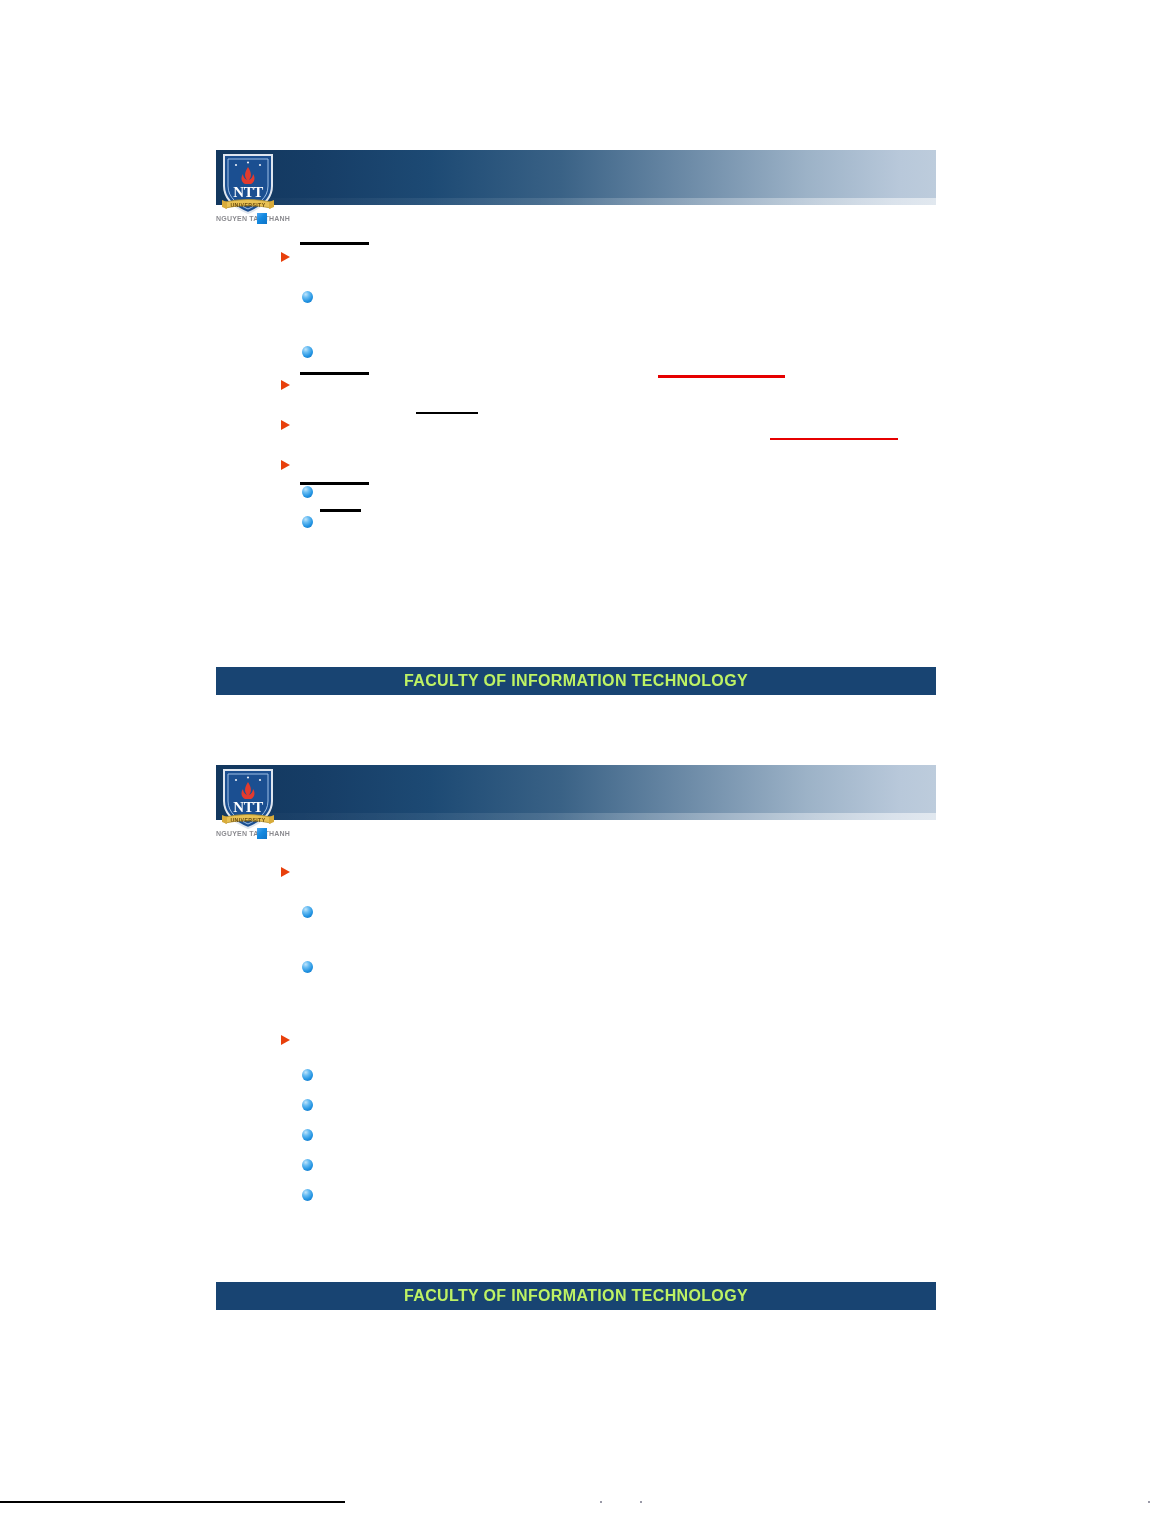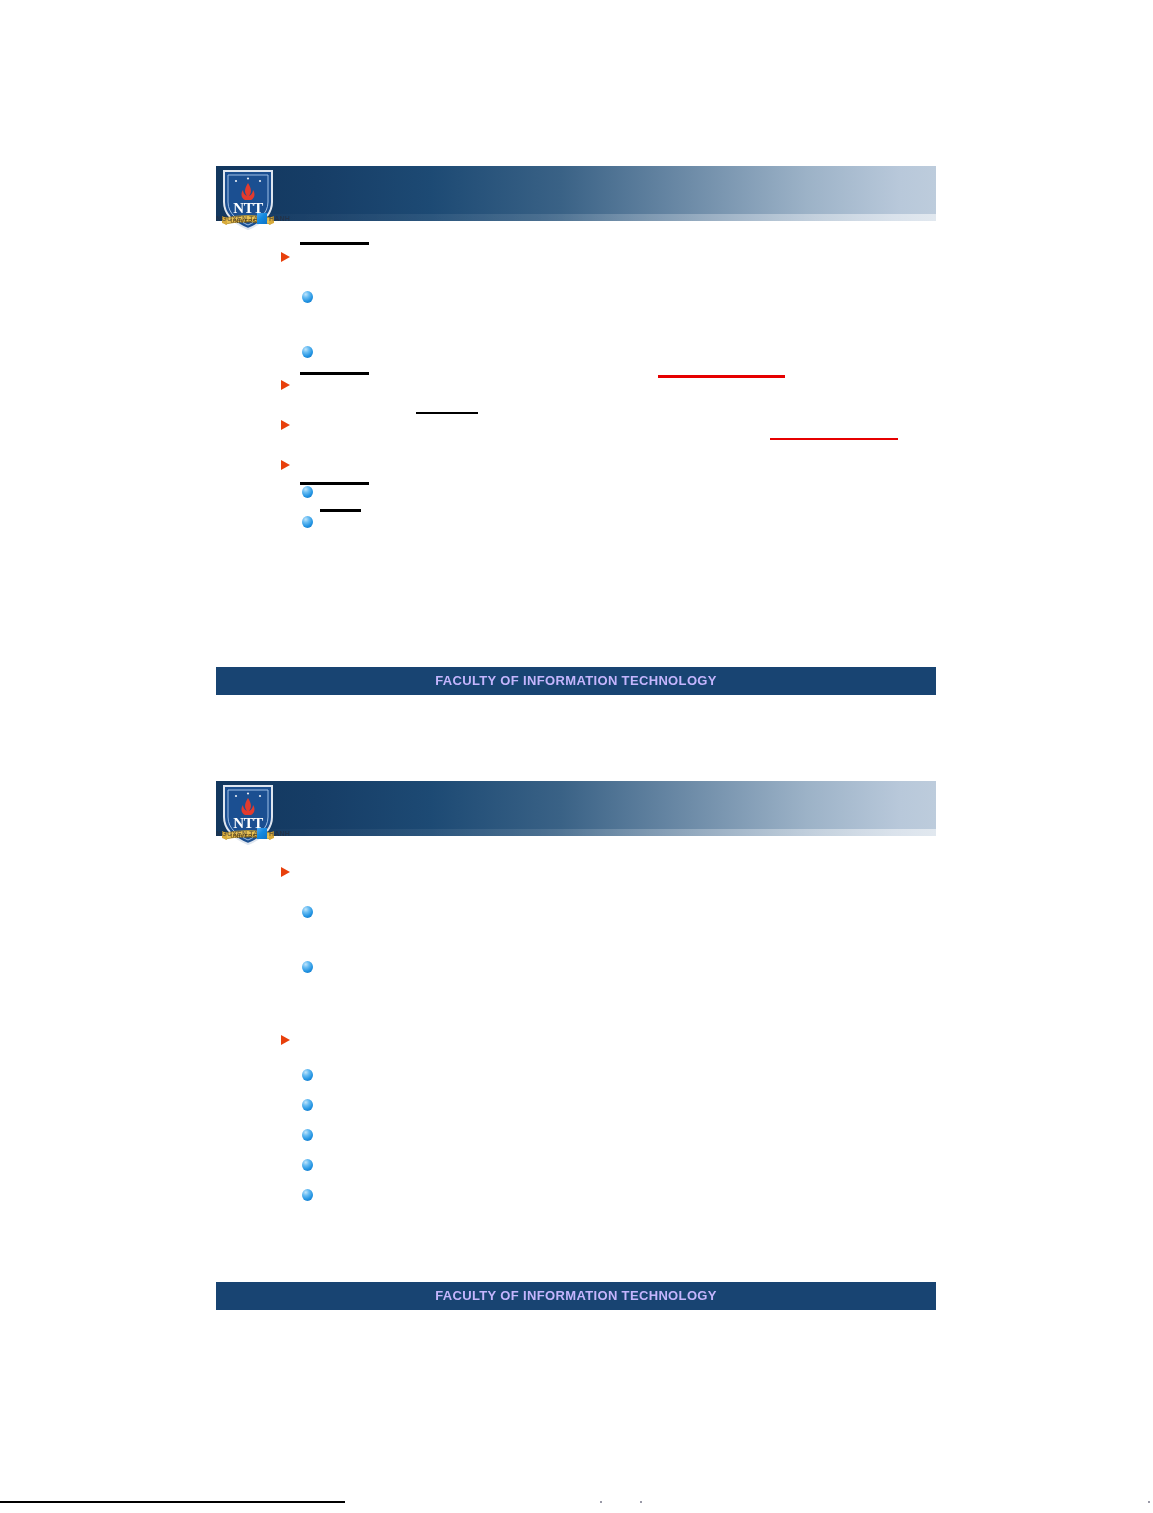--- a/index.html
+++ b/index.html
@@ -9,21 +9,21 @@
     font-family:"Liberation Sans", sans-serif;
   }
 
   
   .slide{position:absolute;left:216px;width:720px;}
   #slide-1{top:150px;height:545px;}
   #slide-2{top:765px;height:545px;}
 
   
   .slide-header{
-    position:absolute;left:0;top:16px;width:720px;height:55px;
+    position:absolute;left:0;top:0;width:720px;height:55px;
     background:linear-gradient(to right,
       #12375e 0%, #163d66 14%, #1d4a74 30%,
       #3a6286 48%, #6e8ca8 66%, #9cb2c7 82%, #b8c8da 95%, #bdccdc 100%);
   }
   .slide-header-sheen{
     position:absolute;left:0;bottom:0;width:720px;height:7px;
     background:linear-gradient(to right,
       rgba(255,255,255,0) 0%, rgba(255,255,255,.10) 45%,
       rgba(255,255,255,.35) 80%, rgba(255,255,255,.55) 100%);
     pointer-events:none;
@@ -77,21 +77,21 @@
 
   
   .rule{position:absolute;}
   .rule-black{background:#000000;}
   .rule-red{background:#e60000;}
 
   
   .slide-footer{
     position:absolute;left:0;width:720px;height:28px;
     background:#184472;
-    color:#c4b5fd;font-size:13px;font-weight:bold;letter-spacing:.35px;
+    color:#bef264;font-size:16px;font-weight:bold;letter-spacing:.35px;
     text-align:center;line-height:28px;white-space:nowrap;overflow:hidden;
   }
   #footer-1{top:517px;}
   #footer-2{top:517px;}
 
   
   #page-bottom-rule{
     position:absolute;left:0px;top:1501px;width:345px;height:2px;background:#000000;
   }
   .page-speck{position:absolute;width:2px;height:2px;background:#9a9aa8;top:1501px;}

